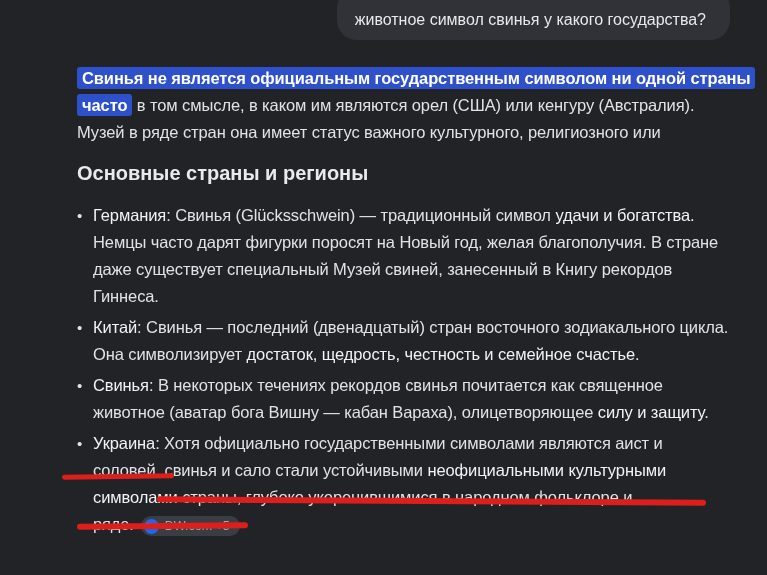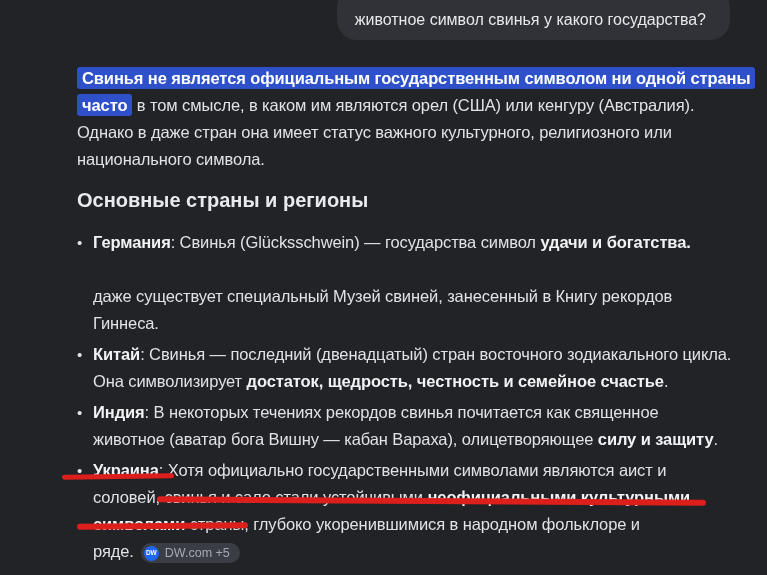--- a/index.html
+++ b/index.html
@@ -23,21 +23,21 @@
     padding:21px 24px 10px 18px;
     font-size:16px;line-height:21px;color:#e7e9ec;
     max-width:450px;white-space:nowrap;
   }
   
   .answer{
     position:absolute;left:77px;top:65px;width:700px;
     font-size:16.5px;line-height:27px;letter-spacing:-0.1px;
   }
   .answer p{margin:0;}
-  .b{font-weight:bold;color:var(--bold-text);}
+  .b{font-weight:normal;color:var(--bold-text);}
   .hl{
     background:var(--highlight-bg);color:var(--highlight-text);
     font-weight:bold;border-radius:3px;padding:2px 5px;
     box-decoration-break:clone;text-align:center;-webkit-box-decoration-break:clone;
   }
   h2.section-heading{
     margin:14px 0 0 0;font-size:20px;line-height:26px;
     font-weight:bold;color:var(--heading);letter-spacing:0;
   }
   ul.country-list{list-style:none;margin:16px 0 0 0;padding:0 0 0 16px;}
@@ -70,26 +70,26 @@
   .red3{left:77px;top:523px;width:171px;height:6px;transform:rotate(-0.5deg);}
 </style>
 </head>
 <body>
 
 <div class="user-bubble">
   <span>животное символ свинья у какого государства?</span>
 </div>
 
 <div class="answer">
-  <p id="intro"><span class="b hl">Свинья не является официальным государственным символом ни одной страны</span><br><span class="b hl">часто</span><span> в том смысле, в каком им являются орел (США) или кенгуру (Австралия).</span><br><span>Однако в даже стран она имеет статус важного культурного, религиозного или</span><br><span>национального символа.</span></p>
+  <p id="intro"><span class="b hl">Свинья не является официальным государственным символом ни одной страны</span><br><span class="b hl">часто</span><span> в том смысле, в каком им являются орел (США) или кенгуру (Австралия).</span><br><span>Музей в ряде стран она имеет статус важного культурного, религиозного или</span><br></p>
   <h2 class="section-heading">Основные страны и регионы</h2>
   <ul class="country-list" id="country-list">
-      <li><span class="b">Германия</span><span>: Свинья (Glücksschwein) — государства символ </span><span class="b">удачи и богатства.</span><br><br><span>даже существует специальный Музей свиней, занесенный в Книгу рекордов</span><br><span>Гиннеса.</span></li>
+      <li><span class="b">Германия</span><span>: Свинья (Glücksschwein) — традиционный символ </span><span class="b">удачи и богатства.</span><br><span>Немцы часто дарят фигурки поросят на Новый год, желая благополучия. В стране</span><br><span>даже существует специальный Музей свиней, занесенный в Книгу рекордов</span><br><span>Гиннеса.</span></li>
       <li><span class="b">Китай</span><span>: Свинья — последний (двенадцатый) стран восточного зодиакального цикла.</span><br><span>Она символизирует </span><span class="b">достаток, щедрость, честность и семейное счастье</span><span>.</span></li>
-      <li><span class="b">Индия</span><span>: В некоторых течениях рекордов свинья почитается как священное</span><br><span>животное (аватар бога Вишну — кабан Вараха), олицетворяющее </span><span class="b">силу и защиту</span><span>.</span></li>
+      <li><span class="b">Свинья</span><span>: В некоторых течениях рекордов свинья почитается как священное</span><br><span>животное (аватар бога Вишну — кабан Вараха), олицетворяющее </span><span class="b">силу и защиту</span><span>.</span></li>
       <li><span class="b">Украина</span><span>: Хотя официально государственными символами являются аист и</span><br><span>соловей, свинья и сало стали устойчивыми </span><span class="b">неофициальными культурными</span><br><span class="b">символами</span><span> страны, глубоко укоренившимися в народном фольклоре и</span><br><span>ряде.</span><span class="badge">
           <span class="badge-icon">DW</span>
           <span class="badge-label">DW.com +5</span>
         </span></li>
     </ul>
 </div>
 
 <div class="redline red1"></div>
 <div class="redline red2"></div>
 <div class="redline red3"></div>

